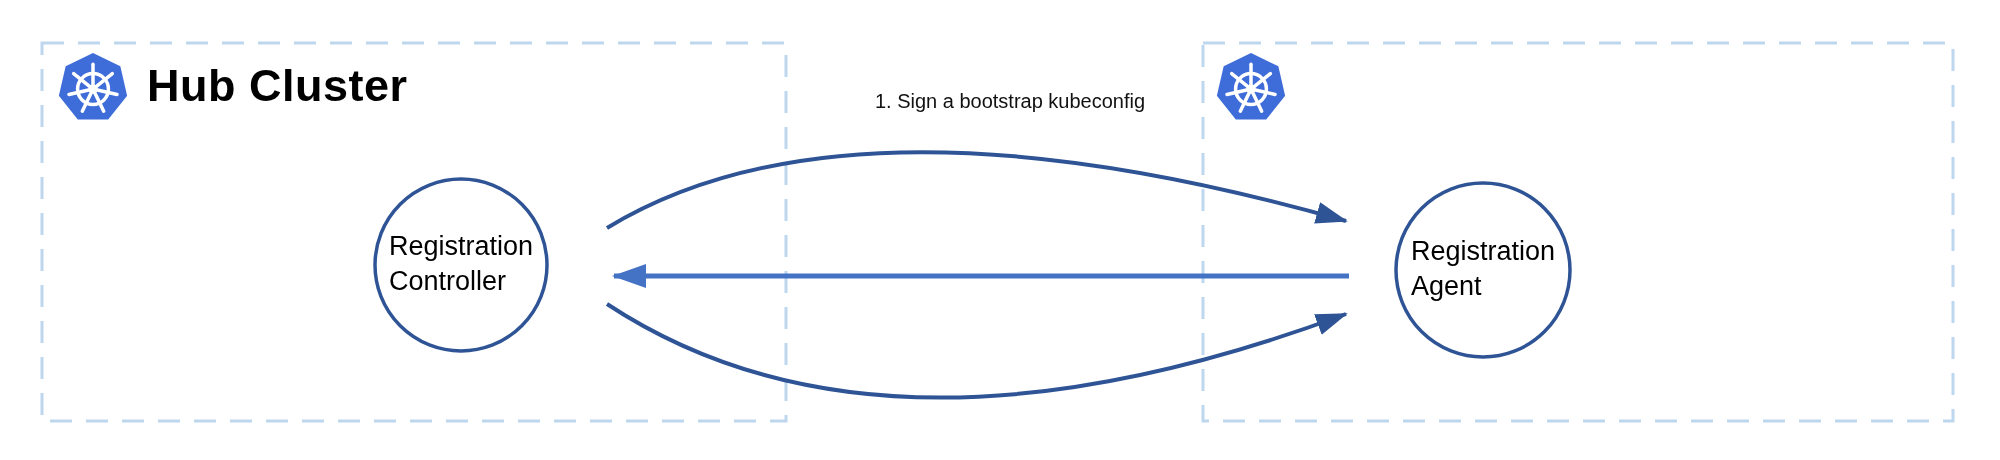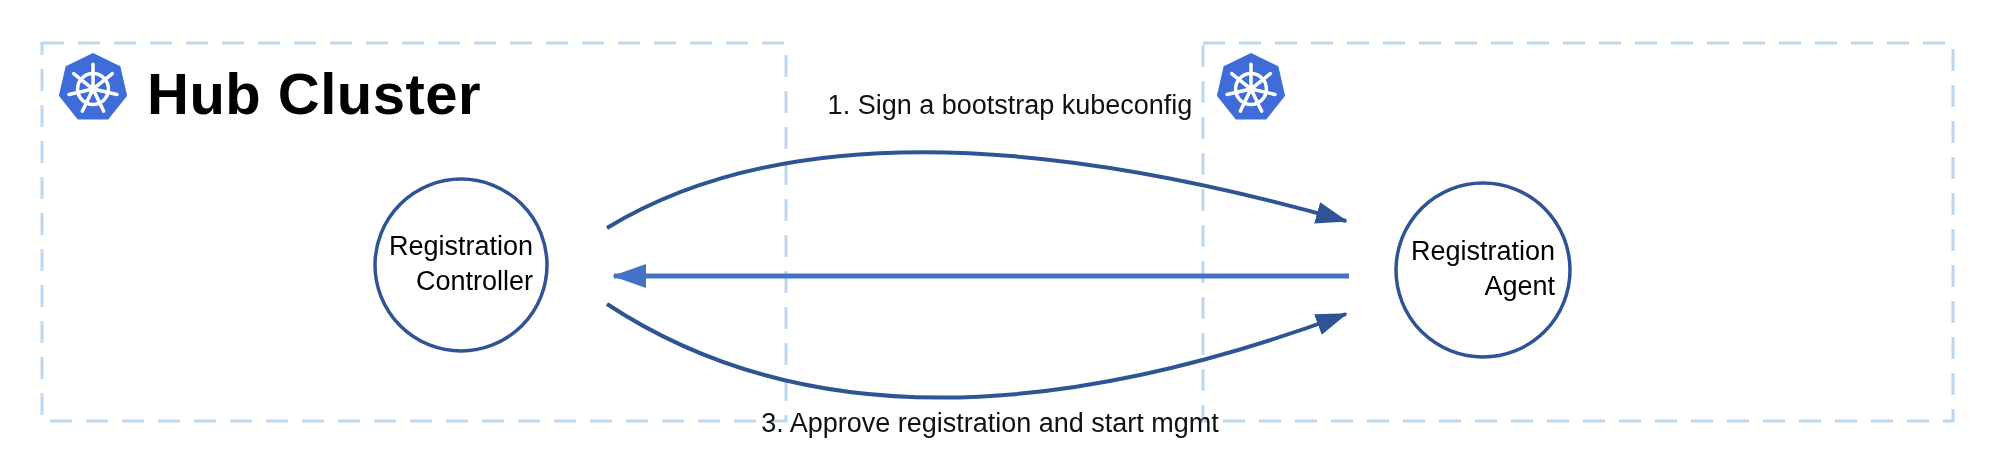--- a/index.html
+++ b/index.html
@@ -13,31 +13,31 @@
   #diagram-svg{position:absolute;left:0;top:0;}
   .box-rect{fill:none;stroke:var(--box-border,#BDD7EE);stroke-width:3;}
   .node-circle{fill:#ffffff;stroke:var(--node-border,#2F5496);stroke-width:3.5;}
   .arc-dark{fill:none;stroke:var(--arrow-primary,#2F5496);stroke-width:4;}
   .line-light{fill:none;stroke:var(--arrow-secondary,#4472C4);stroke-width:5;}
   .head-dark{fill:var(--arrow-primary,#2F5496);}
   .head-light{fill:var(--arrow-secondary,#4472C4);}
   .k8s-logo{position:absolute;width:74px;height:74px;}
   .cluster-title{
     position:absolute;top:60px;
-    font-size:58px;font-weight:600;color:var(--text-color,#000);
+    font-size:45px;font-weight:600;color:var(--text-color,#000);
     white-space:nowrap;letter-spacing:0.5px;
   }
   .node-label{
     position:absolute;
     font-size:27px;line-height:35px;color:var(--text-color,#000);
-    text-align:right;white-space:pre-line;transform:translate(-50%,0);
+    text-align:left;white-space:pre-line;transform:translate(-50%,0);
   }
   .arrow-label{
     position:absolute;width:620px;
-    font-size:27px;color:#111111;text-align:center;white-space:nowrap;
+    font-size:20px;color:#111111;text-align:center;white-space:nowrap;
     transform:translate(-50%,0);
   }
 </style>
 </head>
 <body>
 
 <div id="canvas">
 
   <svg id="diagram-svg" width="2000" height="460" viewBox="0 0 2000 460">
     <defs>
@@ -91,15 +91,14 @@
   </svg>
 
   <div class="cluster-title" style="left:147px">Hub Cluster</div>
 
   <div class="node-label" style="left:461px;top:229px">Registration
 Controller</div>
   <div class="node-label" style="left:1483px;top:234px">Registration
 Agent</div>
 
   <div class="arrow-label" style="left:1010px;top:90px">1. Sign a bootstrap kubeconfig</div>
-  <div class="arrow-label" style="left:990px;top:408px">3. Approve registration and start mgmt</div>
 
 </div>
 
 </body></html>

